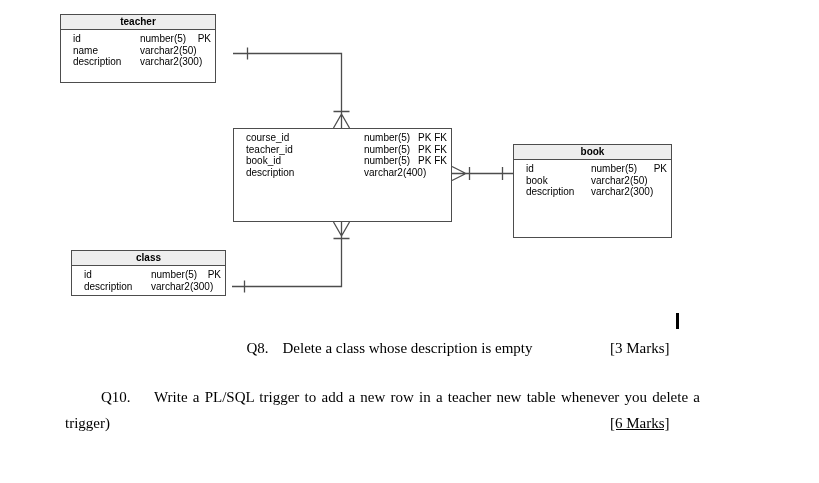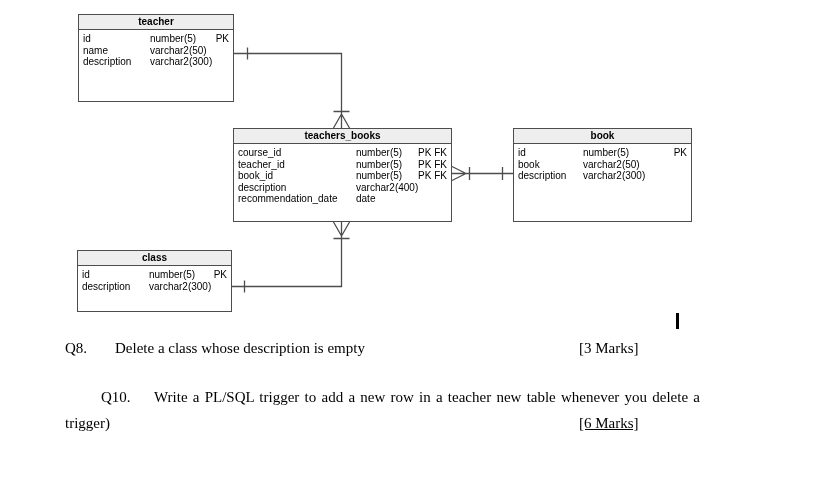--- a/index.html
+++ b/index.html
@@ -12,41 +12,41 @@
   .etable{
     position:absolute;box-sizing:border-box;background:#ffffff;
     border:1px solid var(--border);font-size:10px;line-height:11.5px;
   }
   .ehead{
     height:14px;line-height:14px;text-align:center;font-weight:bold;
     background:var(--hfill);border-bottom:1px solid var(--border);
     overflow:hidden;white-space:nowrap;
   }
   .ebody{padding:3px 4px 0 4px;}
-  .trow{display:flex;height:11.5px;white-space:nowrap;overflow:hidden;}
+  .trow{display:flex;height:11.5px;white-space:nowrap;overflow:hidden;margin-left:8px;}
   .c-name{flex:none;width:var(--nw,67px);}
   .c-type{flex:1;}
   .c-keys{flex:none;text-align:center;}
-  .t-teacher{left:78px;top:14px;width:156px;height:88px;--nw:67px;}
+  .t-teacher{left:60px;top:14px;width:156px;height:69px;--nw:67px;}
   .t-teachers-books{left:233px;top:128px;width:219px;height:94px;--nw:118px;}
-  .t-book{left:513px;top:128px;width:179px;height:94px;--nw:65px;}
-  .t-class{left:77px;top:250px;width:155px;height:62px;--nw:67px;}
+  .t-book{left:513px;top:144px;width:159px;height:94px;--nw:65px;}
+  .t-class{left:71px;top:250px;width:155px;height:46px;--nw:67px;}
   
   .conn-layer{position:absolute;left:0;top:0;width:819px;height:483px;pointer-events:none;}
   .conn{stroke:var(--border);stroke-width:1.3;fill:none;}
   
   .qblock{
     position:absolute;left:65px;width:635px;
     font-family:"Liberation Serif",serif;font-size:15px;color:#000;
   }
-  .q8{top:338px;height:20px;line-height:20px;white-space:nowrap;}
+  .q8{top:338px;height:20px;line-height:20px;white-space:nowrap;text-align:center;}
   .q10{top:384px;}
   .qnum{display:inline-block;width:50px;}
   .q10 .qnum{width:53px;margin-left:36px;}
-  .qmarks{position:absolute;left:514px;top:0;white-space:nowrap;}
+  .qmarks{position:absolute;left:545px;top:0;white-space:nowrap;}
   .qline{height:26px;line-height:26px;text-align:justify;text-align-last:justify;overflow:hidden;}
   .qline-last{height:26px;line-height:26px;position:relative;text-align:right;text-align-last:left;}
   .qline-last .qmarks{top:0;text-decoration:underline;}
   .hl{font-weight:bold;text-decoration:underline wavy #e03030;text-underline-offset:2px;}
   
   .caret{position:absolute;left:676px;top:313px;width:3px;height:16px;background:#000;}
 </style>
 </head>
 <body>
 
@@ -82,45 +82,39 @@
         </div>
         <div class="trow">
           <span class="c-name">description</span>
           <span class="c-type">varchar2(300)</span>
           <span class="c-keys"></span>
         </div>
       </div>
   </div>
 
   <div class="etable t-teachers-books">
-    <div class="ehead">teachers_books</div>
     <div class="ebody">
         <div class="trow">
           <span class="c-name">course_id</span>
           <span class="c-type">number(5)</span>
           <span class="c-keys">PK FK</span>
         </div>
         <div class="trow">
           <span class="c-name">teacher_id</span>
           <span class="c-type">number(5)</span>
           <span class="c-keys">PK FK</span>
         </div>
         <div class="trow">
           <span class="c-name">book_id</span>
           <span class="c-type">number(5)</span>
           <span class="c-keys">PK FK</span>
         </div>
         <div class="trow">
           <span class="c-name">description</span>
           <span class="c-type">varchar2(400)</span>
-          <span class="c-keys"></span>
-        </div>
-        <div class="trow">
-          <span class="c-name">recommendation_date</span>
-          <span class="c-type">date</span>
           <span class="c-keys"></span>
         </div>
       </div>
   </div>
 
   <div class="etable t-book">
     <div class="ehead">book</div>
     <div class="ebody">
         <div class="trow">
           <span class="c-name">id</span>

